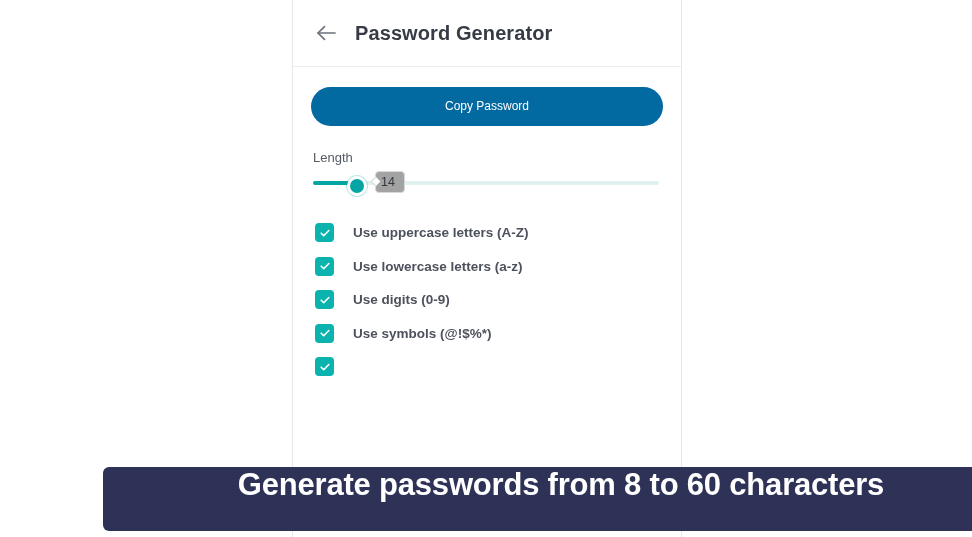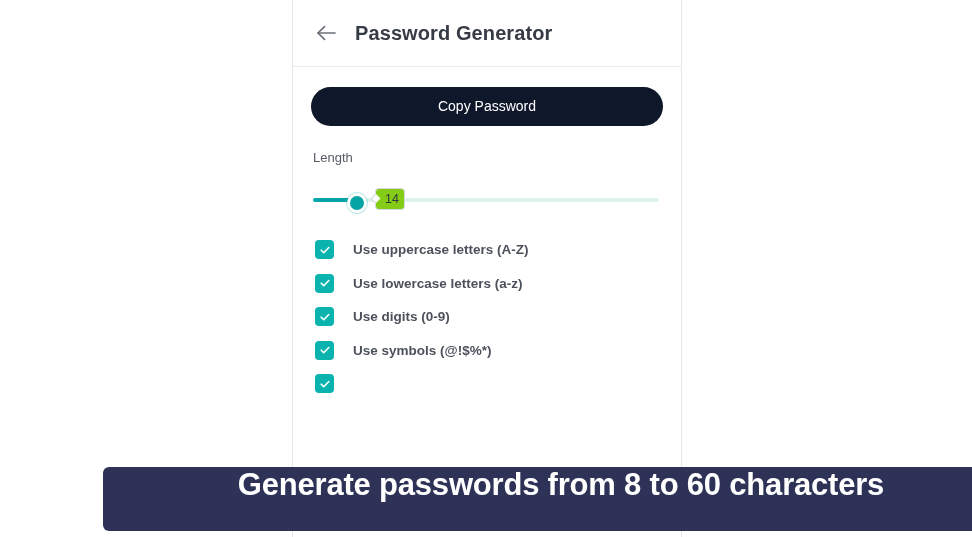--- a/index.html
+++ b/index.html
@@ -110,36 +110,36 @@
     padding: 20px 18px 0 18px;
     box-sizing: border-box;
   }
 
   #copy-password-button {
     display: block;
     width: 100%;
     height: 39px;
     line-height: 39px;
     text-align: center;
-    background: #0f172a;
+    background: #0369a1;
     color: #ffffff;
-    font-size: 14px;
+    font-size: 12px;
     border: none;
     border-radius: 20px;
     cursor: pointer;
     font-family: "Liberation Sans", sans-serif;
     padding: 0;
   }
 
   
   #length-section { margin-top: 24px; }
   #length-label {
     font-size: 13px;
     color: #555a63;
-    margin-bottom: 24px;
+    margin-bottom: 7px;
     margin-left: 2px;
   }
   #slider-wrap {
     position: relative;
     height: 22px;
     margin-left: 2px;
   }
   #slider-track-bg {
     position: absolute;
     left: 0;
@@ -171,26 +171,26 @@
     cursor: pointer;
     box-shadow: 0 0 0 1px rgba(5,165,165,0.25);
   }
   #slider-value-badge {
     position: absolute;
     left: 62px;
     top: -1px;
     min-width: 18px;
     height: 20px;
     padding: 0 5px;
-    background: #84cc16;
+    background: #a3a3a3;
     border: 1px solid #d6d8dd;
     border-radius: 4px;
     font-size: 12.5px;
     line-height: 20px;
-    text-align: right;
+    text-align: left;
     color: #333740;
   }
   #slider-value-badge::before {
     content: "";
     position: absolute;
     left: -4px;
     top: 6px;
     width: 6px;
     height: 6px;
     background: #ffffff;

